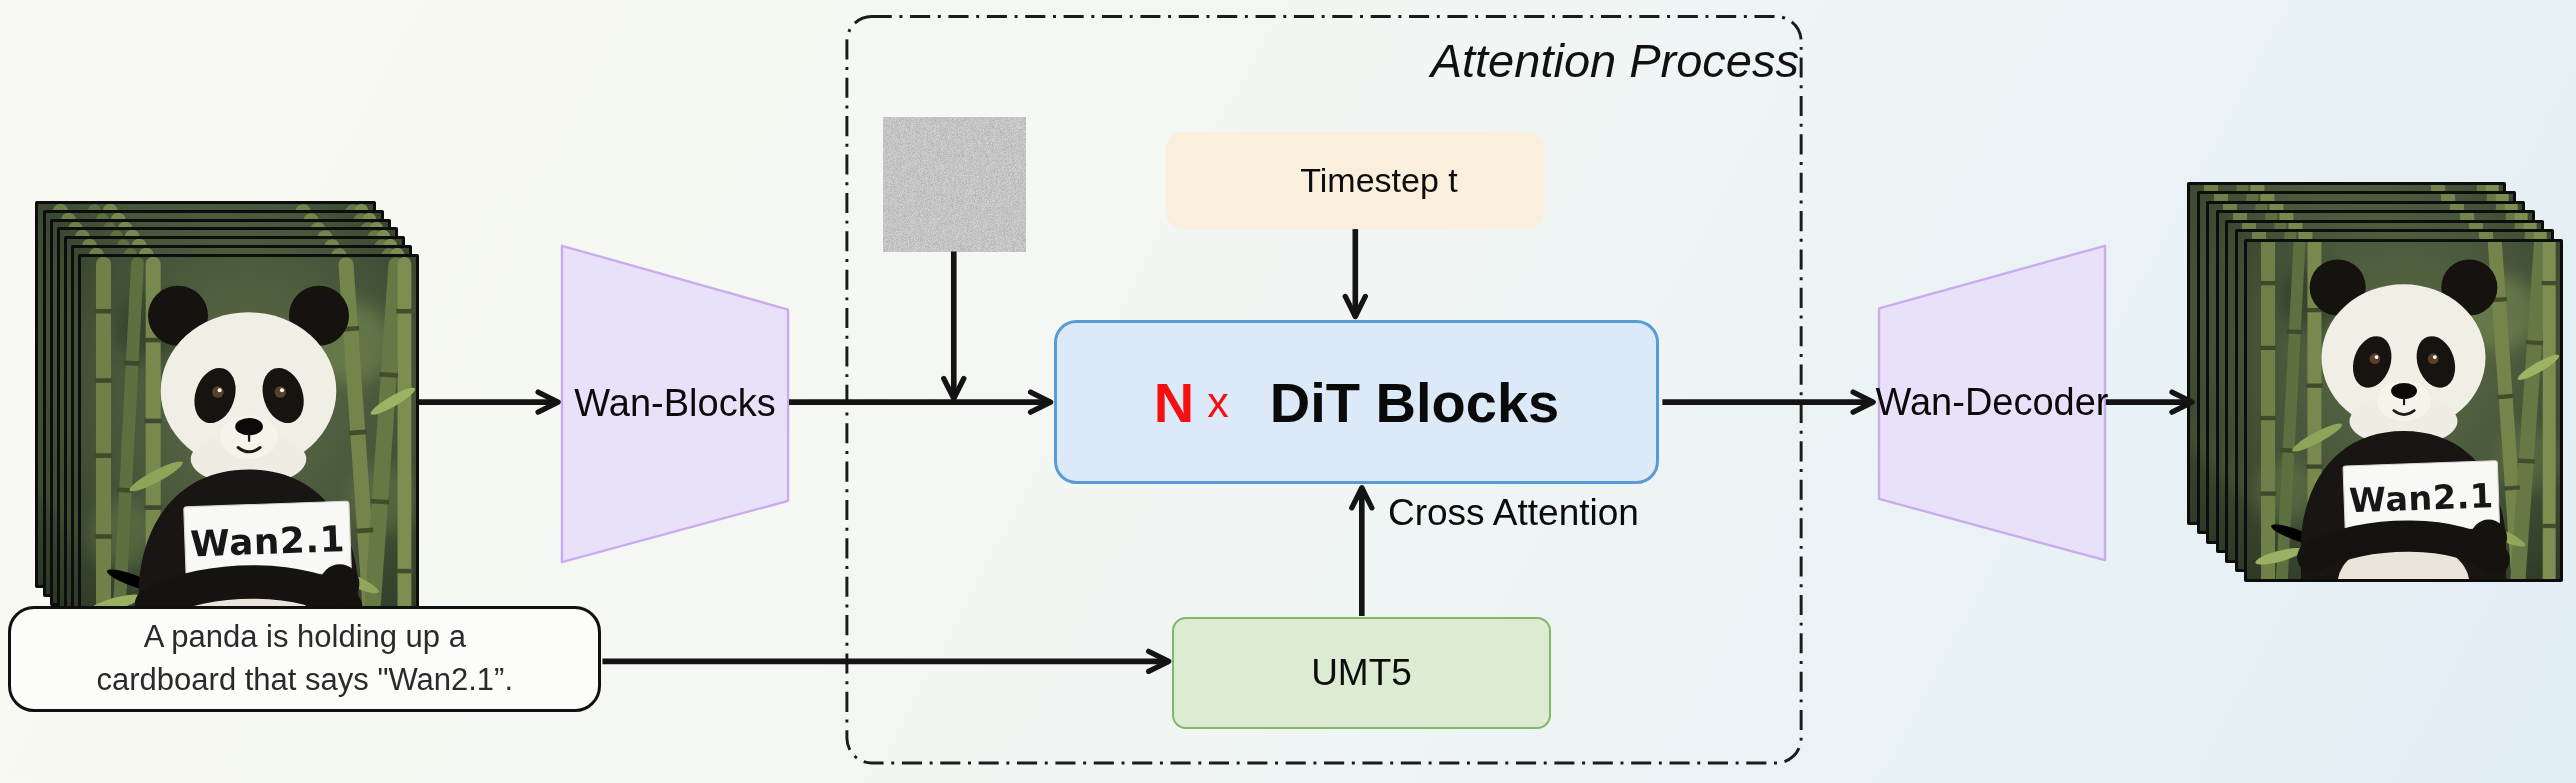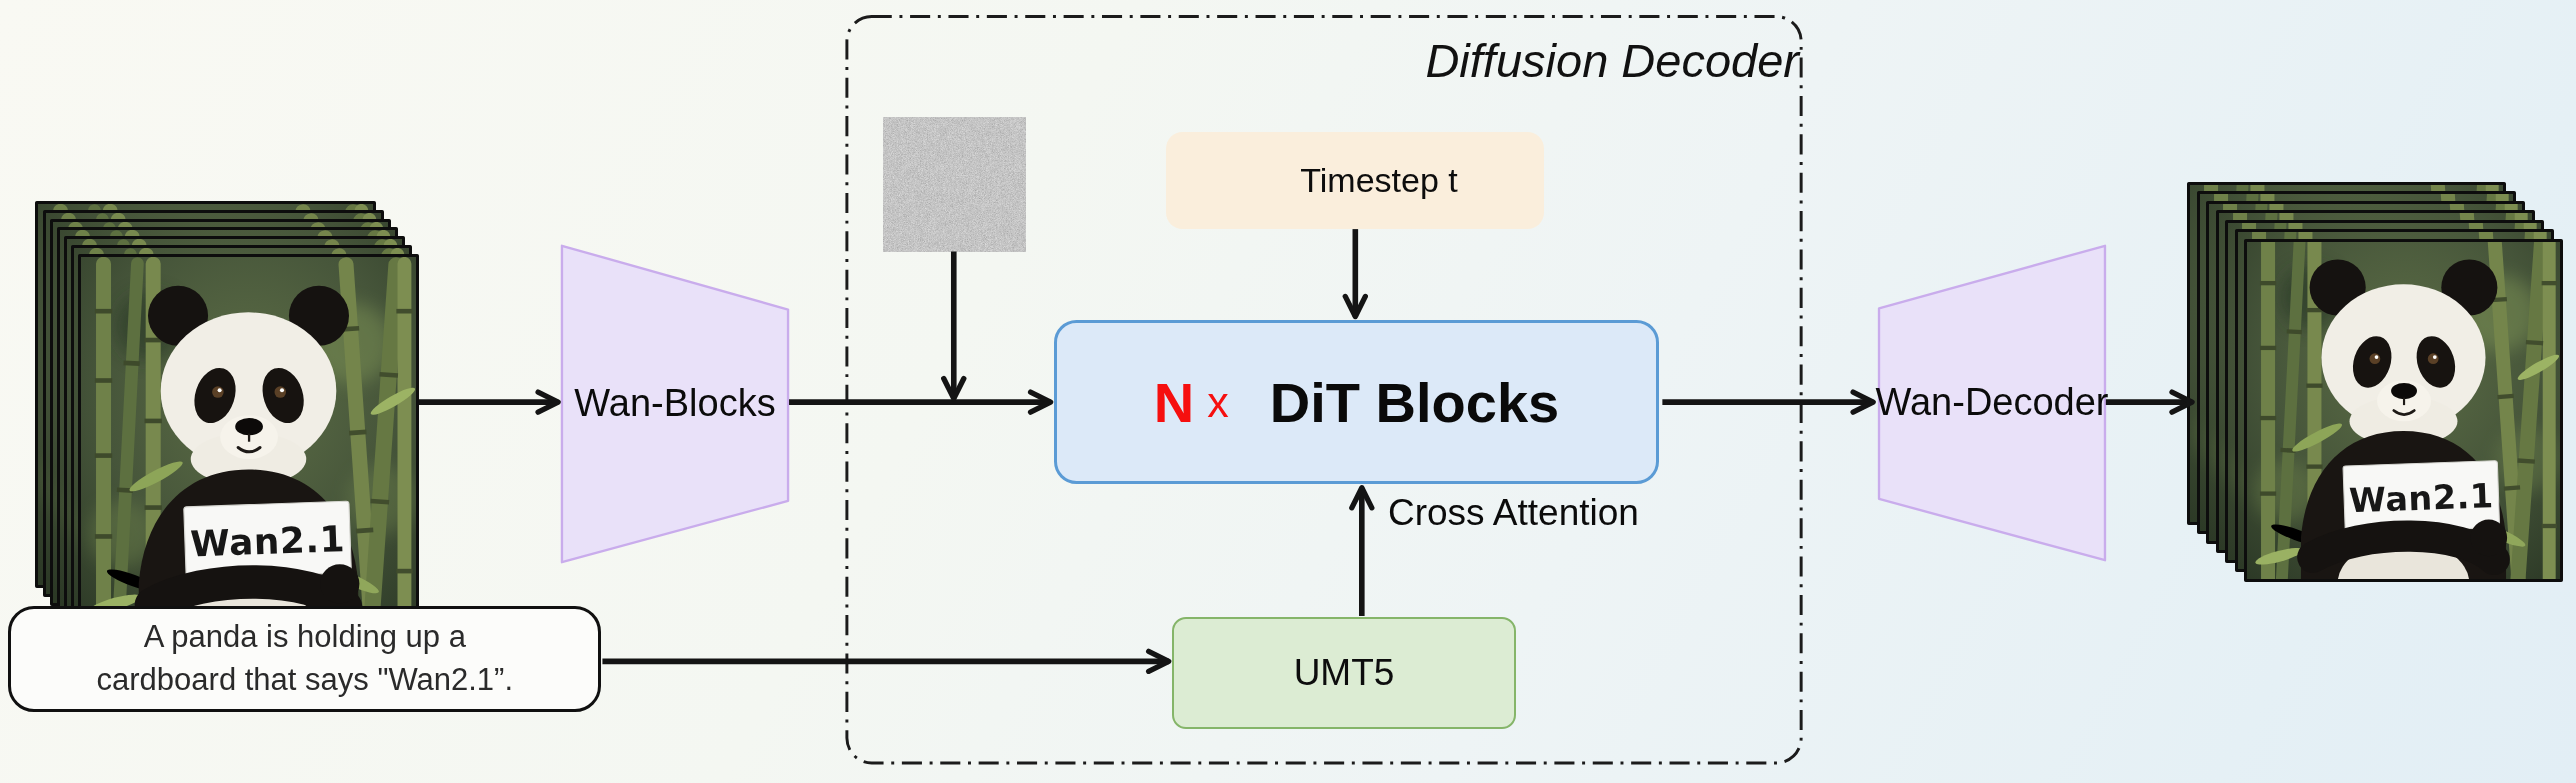--- a/index.html
+++ b/index.html
@@ -31,21 +31,21 @@
 
   
   .node{position:absolute;box-sizing:border-box;z-index:10;display:flex;align-items:center;justify-content:center;}
   .node-timestep{left:1166px;top:132px;width:378px;height:97px;border-radius:16.5px;
     background:#faeedc;font-size:34px;font-weight:500;color:#0d0d0d;padding-left:48px;}
   .node-dit{left:1054px;top:320px;width:605px;height:164px;border-radius:22.4px;
     background:#dce9f8;border:3px solid #5b9bd5;font-size:56px;color:#0a0a0a;}
   .node-dit .n{font-weight:800;color:#f60f0f;}
   .node-dit .times{font-weight:500;color:#f60f0f;font-size:43px;padding:0 13px;}
   .node-dit .blocks{font-weight:600;margin-left:28px;}
-  .node-umt5{left:1172px;top:617px;width:344px;height:112px;border-radius:14px;
+  .node-umt5{left:1172px;top:617px;width:379px;height:112px;border-radius:14px;
     background:#dcecd3;border:2.4px solid #85b569;font-size:37px;font-weight:500;color:#0d0d0d;}
 
   
   .title{position:absolute;left:1416px;top:33px;width:383px;text-align:right;z-index:10;
     font-size:47px;font-style:italic;color:#111;white-space:nowrap;}
   .cross-label{position:absolute;left:1388px;top:492px;z-index:10;
     font-size:37px;font-weight:500;color:#0b0b0b;white-space:nowrap;}
 
   .hidden-defs{position:absolute;width:0;height:0;overflow:hidden;}
 </style>
@@ -213,21 +213,21 @@
     <span class="times">x</span>
     <span class="blocks">DiT Blocks</span>
   </div>
 
   <div class="node node-umt5">
     <span>UMT5</span>
   </div>
 
   <div class="cross-label">Cross Attention</div>
 
-  <div class="title">Diffusion Decoder</div>
+  <div class="title">Attention Process</div>
 
   <svg class="vae" style="left:1877px;top:244px;" width="230" height="318" viewBox="0 0 389 539">
     <polygon points="3,109 386,3 386,536 3,432" fill="#e9e1f9" stroke="#c9acec" stroke-width="4" stroke-linejoin="round"></polygon>
   </svg>
   <div class="vae-label" style="left:1877px;top:244px;width:230px;height:318px;">
     <span>Wan-</span>
     <span>Decoder</span>
   </div>
 
   <div>

